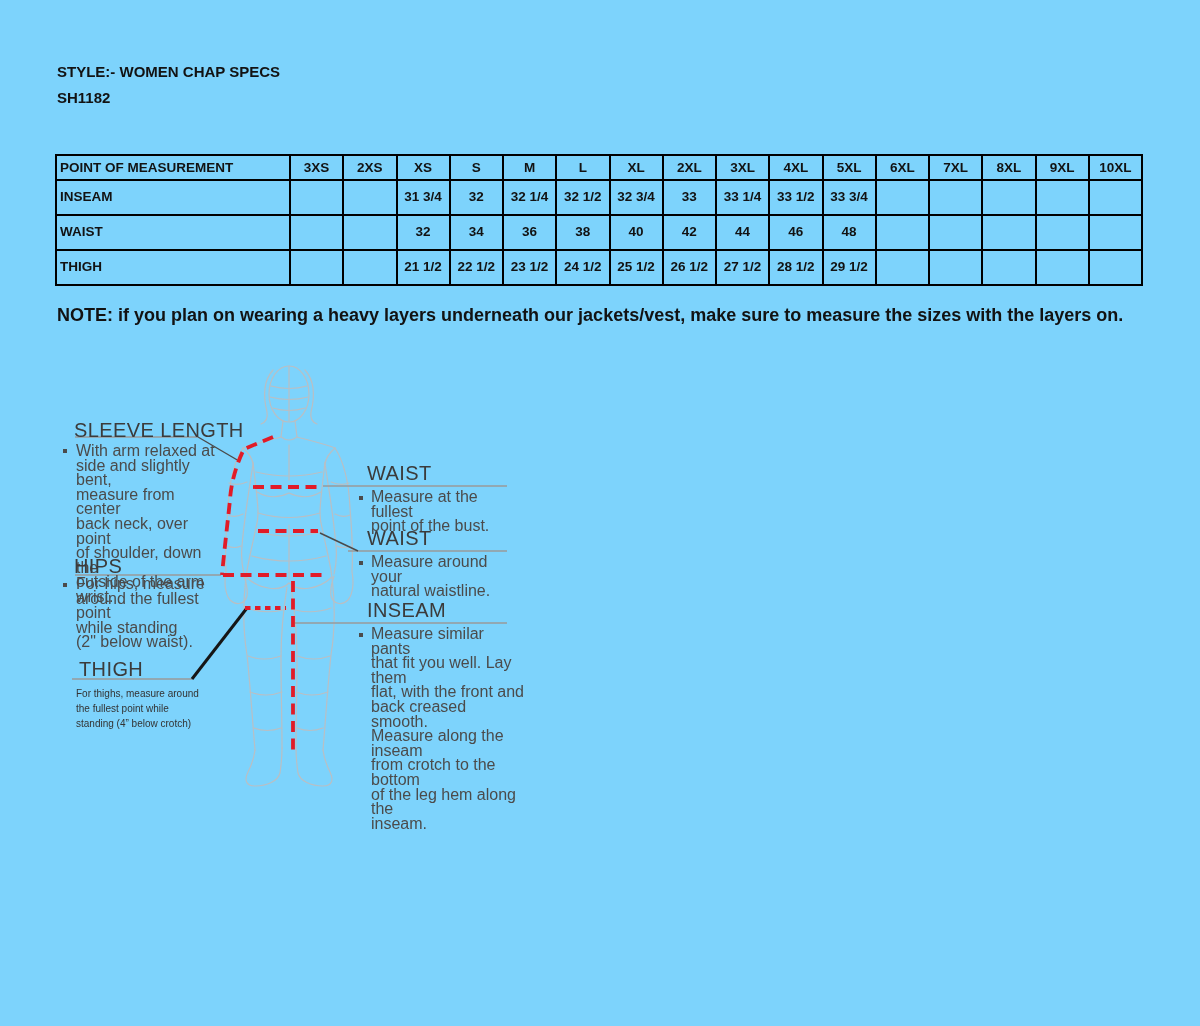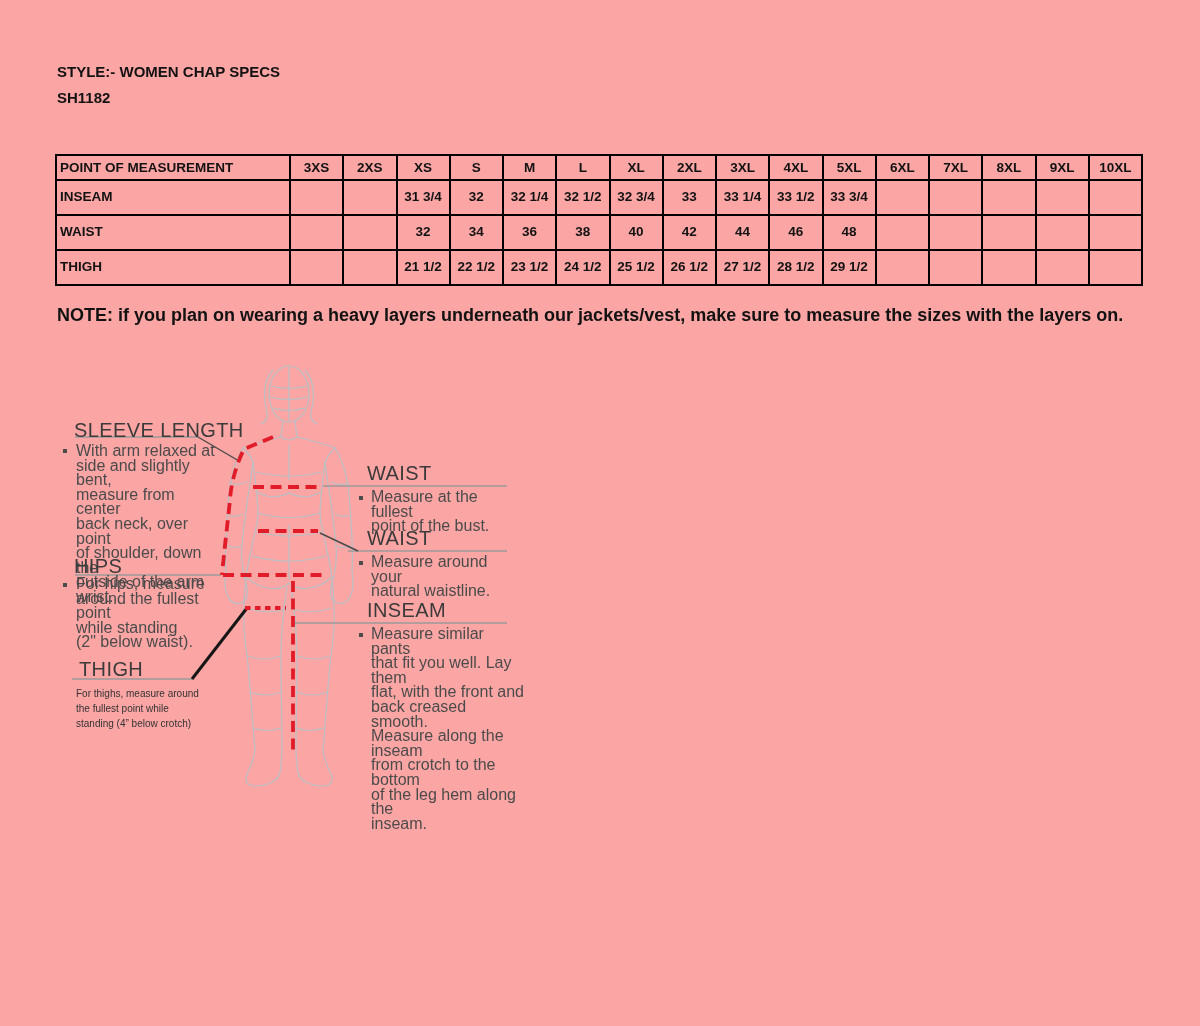--- a/index.html
+++ b/index.html
@@ -1,16 +1,16 @@
 <!DOCTYPE html>
 <html><head>
 <meta charset="utf-8">
 <style>
   html,body{margin:0;padding:0;background:#ffffff;}
-  .page{position:relative;width:1200px;height:1026px;background:#fca5a5;overflow:hidden;
+  .page{position:relative;width:1200px;height:1026px;background:#7dd3fc;overflow:hidden;
         font-family:"Liberation Sans", sans-serif;}
   .title-line{position:absolute;left:57px;font-size:15px;font-weight:bold;color:#121212;}
   .note-line{position:absolute;left:57px;top:305px;font-size:18px;font-weight:bold;color:#121212;}
 
   
   table.spec{position:absolute;left:55px;top:154px;width:1088px;border-collapse:collapse;
              table-layout:fixed;font-size:13.5px;font-weight:bold;color:#121212;}
   table.spec th,table.spec td{border:2px solid #000;text-align:center;overflow:hidden;
              white-space:nowrap;padding:0;}
   table.spec thead th{height:23px;}

